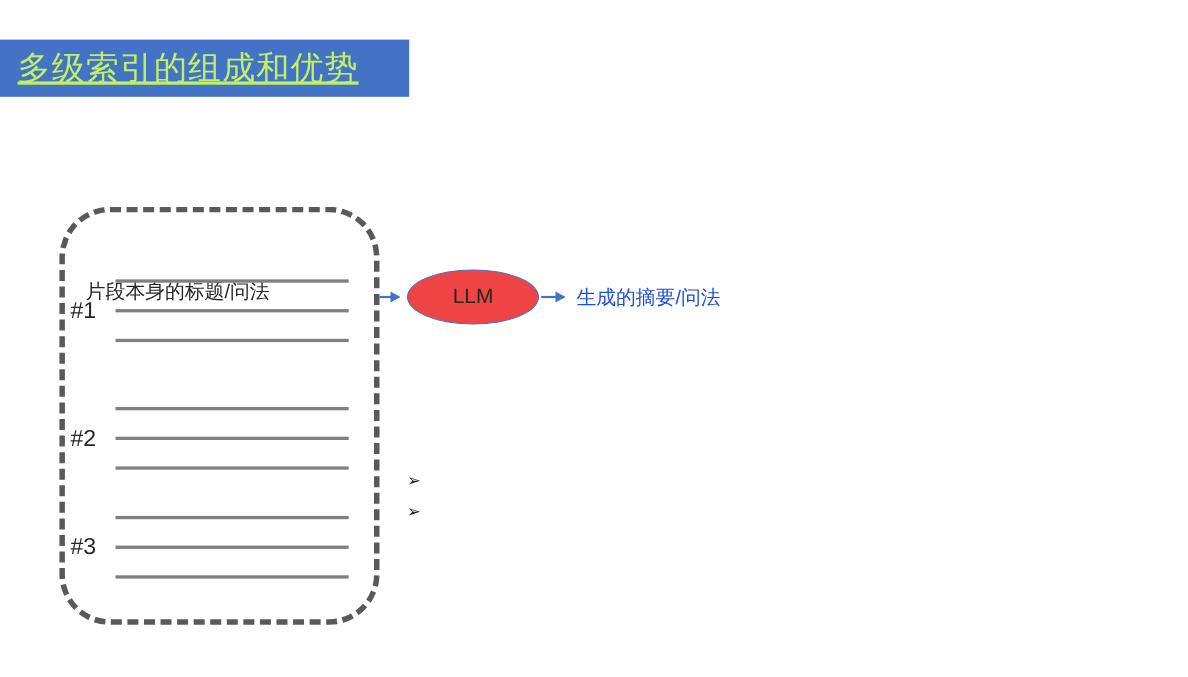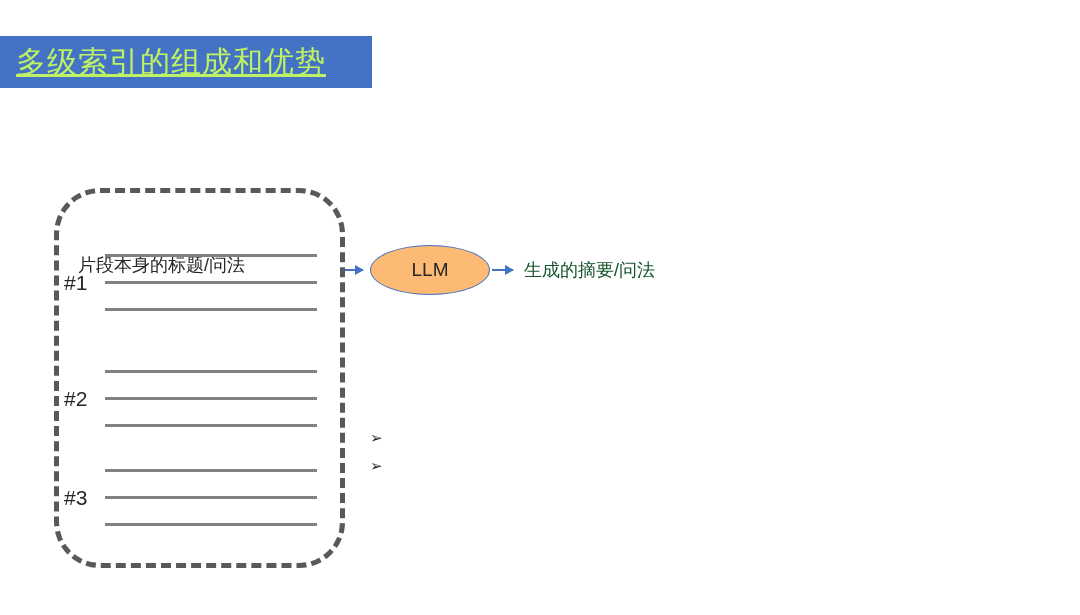--- a/index.html
+++ b/index.html
@@ -79,21 +79,21 @@
   
   #llm-ellipse {
     position: absolute;
     left: 370px;
     top: 245px;
     width: 120px;
     height: 50px;
     box-sizing: border-box;
     border: 1.6px solid #4472C4;
     border-radius: 50%;
-    background: #fdba74;
+    background: #ef4444;
     display: flex;
     align-items: center;
     justify-content: center;
   }
   #llm-label {
     font-size: 19px;
     color: #262626;
   }
 
   
@@ -114,21 +114,21 @@
   #arrow-in  { left: 345px; top: 269px; width: 18px; }
   #arrow-out { left: 492px; top: 269px; width: 21px; }
 
   
   #output-label {
     position: absolute;
     left: 524px;
     top: 258px;
     font-size: 18px;
     white-space: nowrap;
-    color: #14532d;
+    color: #1d4ed8;
   }
 
   
   #benefits-list {
     position: absolute;
     left: 370px;
     top: 424px;
     margin: 0;
     padding: 0;
     list-style: none;

